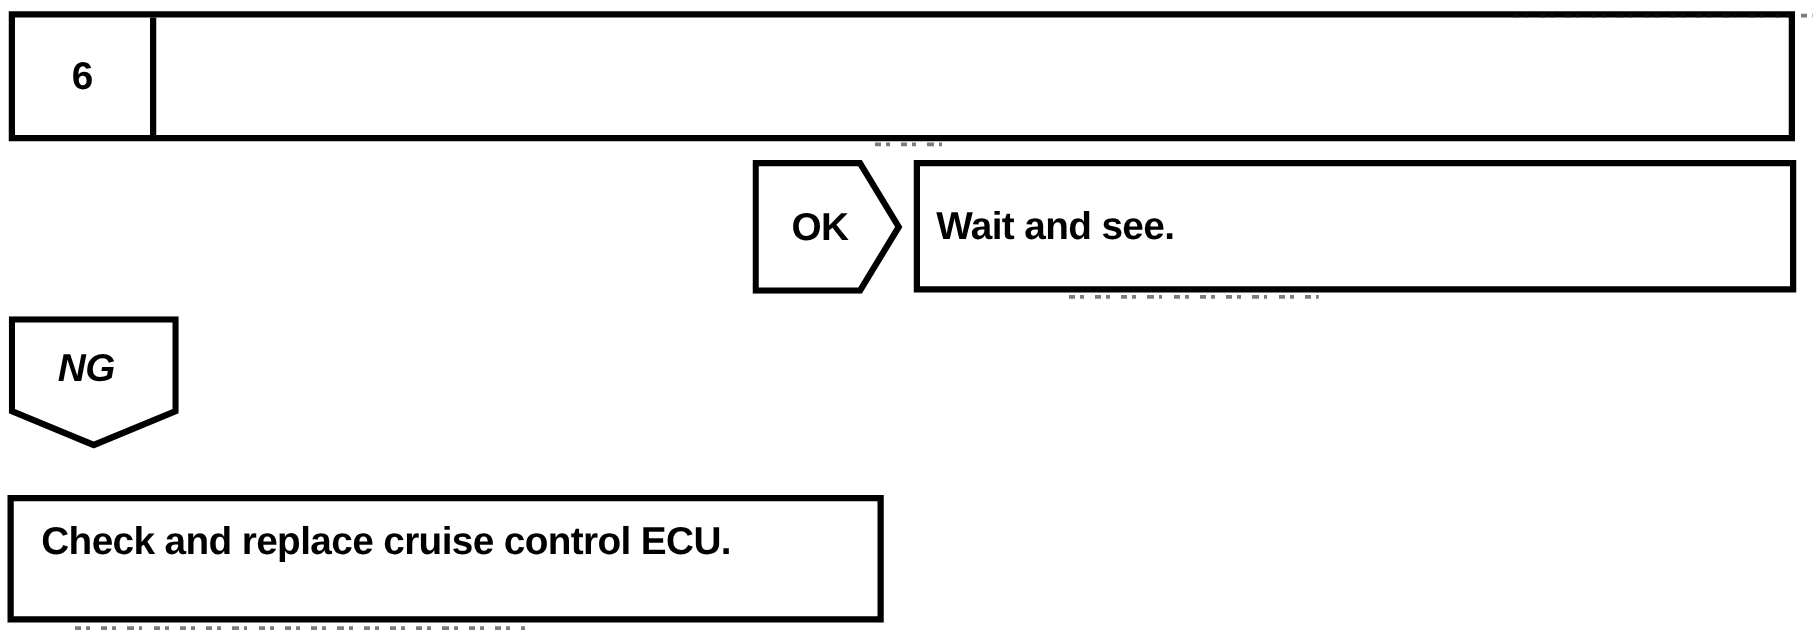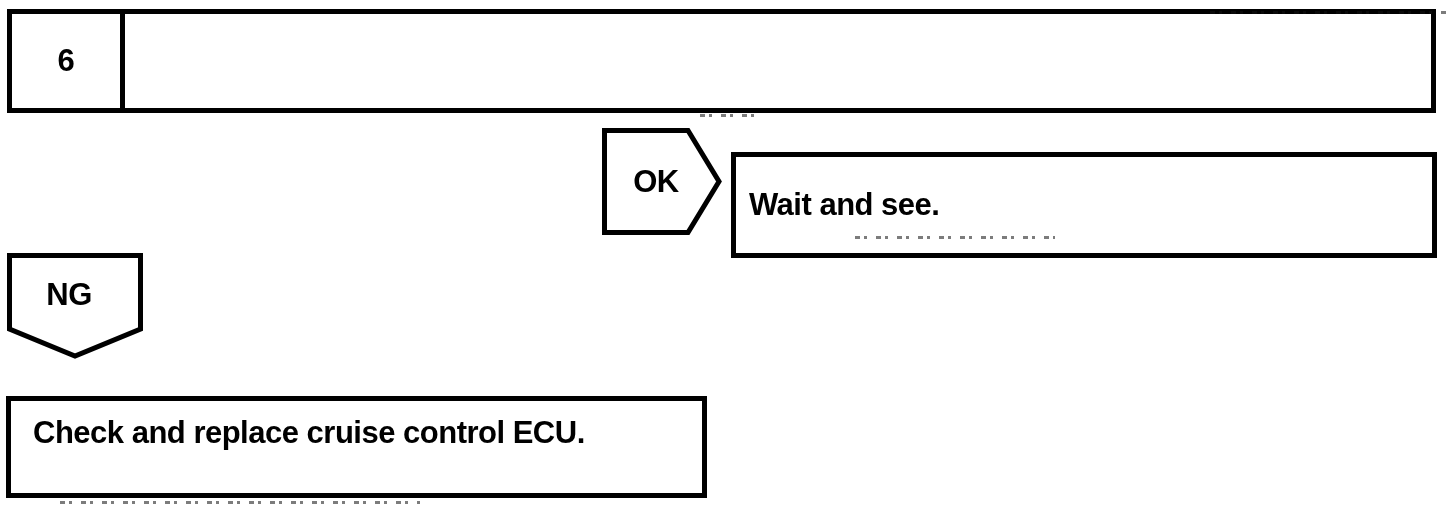--- a/index.html
+++ b/index.html
@@ -39,21 +39,21 @@
     border-right: 5px solid #000000;
     display: flex;
     align-items: center;
     justify-content: center;
     font-size: 31px;
     flex: 0 0 auto;
   }
   .step-title { padding-left: 9px; }
 
   
-  .result-box { left: 731px; top: 128px; width: 706px; height: 106px; padding-left: 13px; margin-top: 24px; }
+  .result-box { left: 731px; top: 128px; width: 706px; height: 106px; padding-left: 13px; }
 
   
   .action-box {
     left: 6px; top: 396px; width: 701px; height: 102px;
     padding-left: 22px; padding-top: 14px;
     align-items: flex-start;
   }
 
   
   .connector { position: absolute; }
@@ -62,21 +62,21 @@
     position: absolute;
     display: flex;
     align-items: center;
     justify-content: center;
     font-size: 31px;
     letter-spacing: -0.5px;
   }
   .ok-connector { left: 602px; top: 128px; width: 120px; height: 107px; }
   .ok-connector .connector-label { left: 10px; top: 0; width: 88px; height: 107px; }
   .ng-connector { left: 7px; top: 253px; width: 136px; height: 106px; }
-  .ng-connector .connector-label { left: 0; top: 0; width: 124px; height: 84px; }
+  .ng-connector .connector-label { left: 0; top: 0; width: 124px; height: 84px; font-style: italic; }
 
   
   .scan-noise {
     position: absolute;
     height: 3px;
     background: repeating-linear-gradient(90deg,
       #111 0 5px, transparent 5px 9px, #111 9px 12px, transparent 12px 21px);
     opacity: 0.55;
   }
   .noise-1 { left: 1210px; top: 11px;  width: 240px; }

